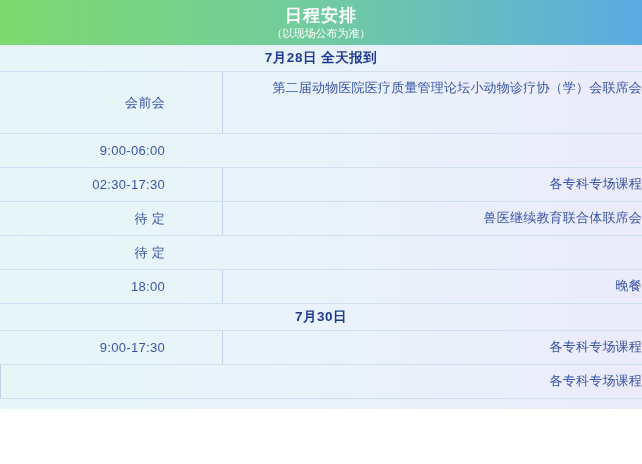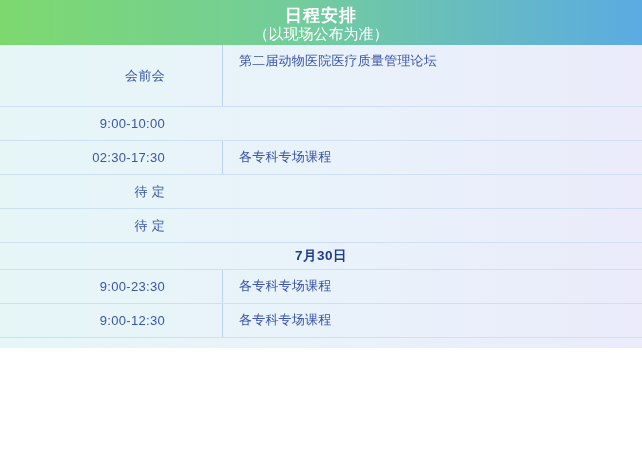--- a/index.html
+++ b/index.html
@@ -34,21 +34,21 @@
   }
   .banner-title {
     color: #ffffff;
     font-size: 17px;
     font-weight: bold;
     line-height: 20px;
     letter-spacing: 1px;
   }
   .banner-subtitle {
     color: #ffffff;
-    font-size: 15px;
+    font-size: 11px;
     line-height: 15px;
     letter-spacing: 0px;
   }
 
   
   .table {
     width: 642px;
     background: linear-gradient(to right, #E6F6F7 0%, #E9F2FA 52%, #EBEBFA 100%);
     box-sizing: border-box;
   }
@@ -91,22 +91,21 @@
     color: #3A55A8;
     font-size: 13px;
     letter-spacing: 0.3px;
   }
   .cell-desc {
     flex: 1 1 auto;
     box-sizing: border-box;
     border-left: 1px solid #BFD3EE;
     padding-left: 16px;
     display: flex;
-    flex-direction: column;
-    justify-content: flex-start;
+    justify-content: flex-end;
     color: #3A55A8;
     font-size: 13px;
     letter-spacing: 0.2px;
   }
   .desc-line {
     line-height: 31px;
     white-space: nowrap;
   }
 
   
@@ -123,52 +122,64 @@
 <body>
 
 <div class="schedule">
 
   <div class="banner">
     <div class="banner-title">日程安排</div>
     <div class="banner-subtitle">（以现场公布为准）</div>
   </div>
 
   <div class="table" id="table-body">
+      <div class="row row-date">
+        <div class="date-label">7月28日 全天报到</div>
+      </div>
       <div class="row row-item row-multi">
         <div class="cell-time">会前会</div>
         <div class="cell-desc">
           <div class="desc-line">第二届动物医院医疗质量管理论坛</div>
+          <div class="desc-line">小动物诊疗协（学）会联席会</div>
         </div>
       </div>
       <div class="row row-item">
-        <div class="cell-time">9:00-10:00</div>
+        <div class="cell-time">9:00-06:00</div>
       </div>
       <div class="row row-item">
         <div class="cell-time">02:30-17:30</div>
         <div class="cell-desc">
           <div class="desc-line">各专科专场课程</div>
         </div>
       </div>
       <div class="row row-item">
         <div class="cell-time">待 定</div>
+        <div class="cell-desc">
+          <div class="desc-line">兽医继续教育联合体联席会</div>
+        </div>
       </div>
       <div class="row row-item">
         <div class="cell-time">待 定</div>
+      </div>
+      <div class="row row-item">
+        <div class="cell-time">18:00</div>
+        <div class="cell-desc">
+          <div class="desc-line">晚餐</div>
+        </div>
       </div>
       <div class="row row-date">
         <div class="date-label">7月30日</div>
       </div>
       <div class="row row-item">
-        <div class="cell-time">9:00-23:30</div>
+        <div class="cell-time">9:00-17:30</div>
         <div class="cell-desc">
           <div class="desc-line">各专科专场课程</div>
         </div>
       </div>
       <div class="row row-item">
-        <div class="cell-time">9:00-12:30</div>
         <div class="cell-desc">
           <div class="desc-line">各专科专场课程</div>
         </div>
       </div>
       <div class="row row-tail"></div>
     </div>
 
 </div>
 
 </body></html>

